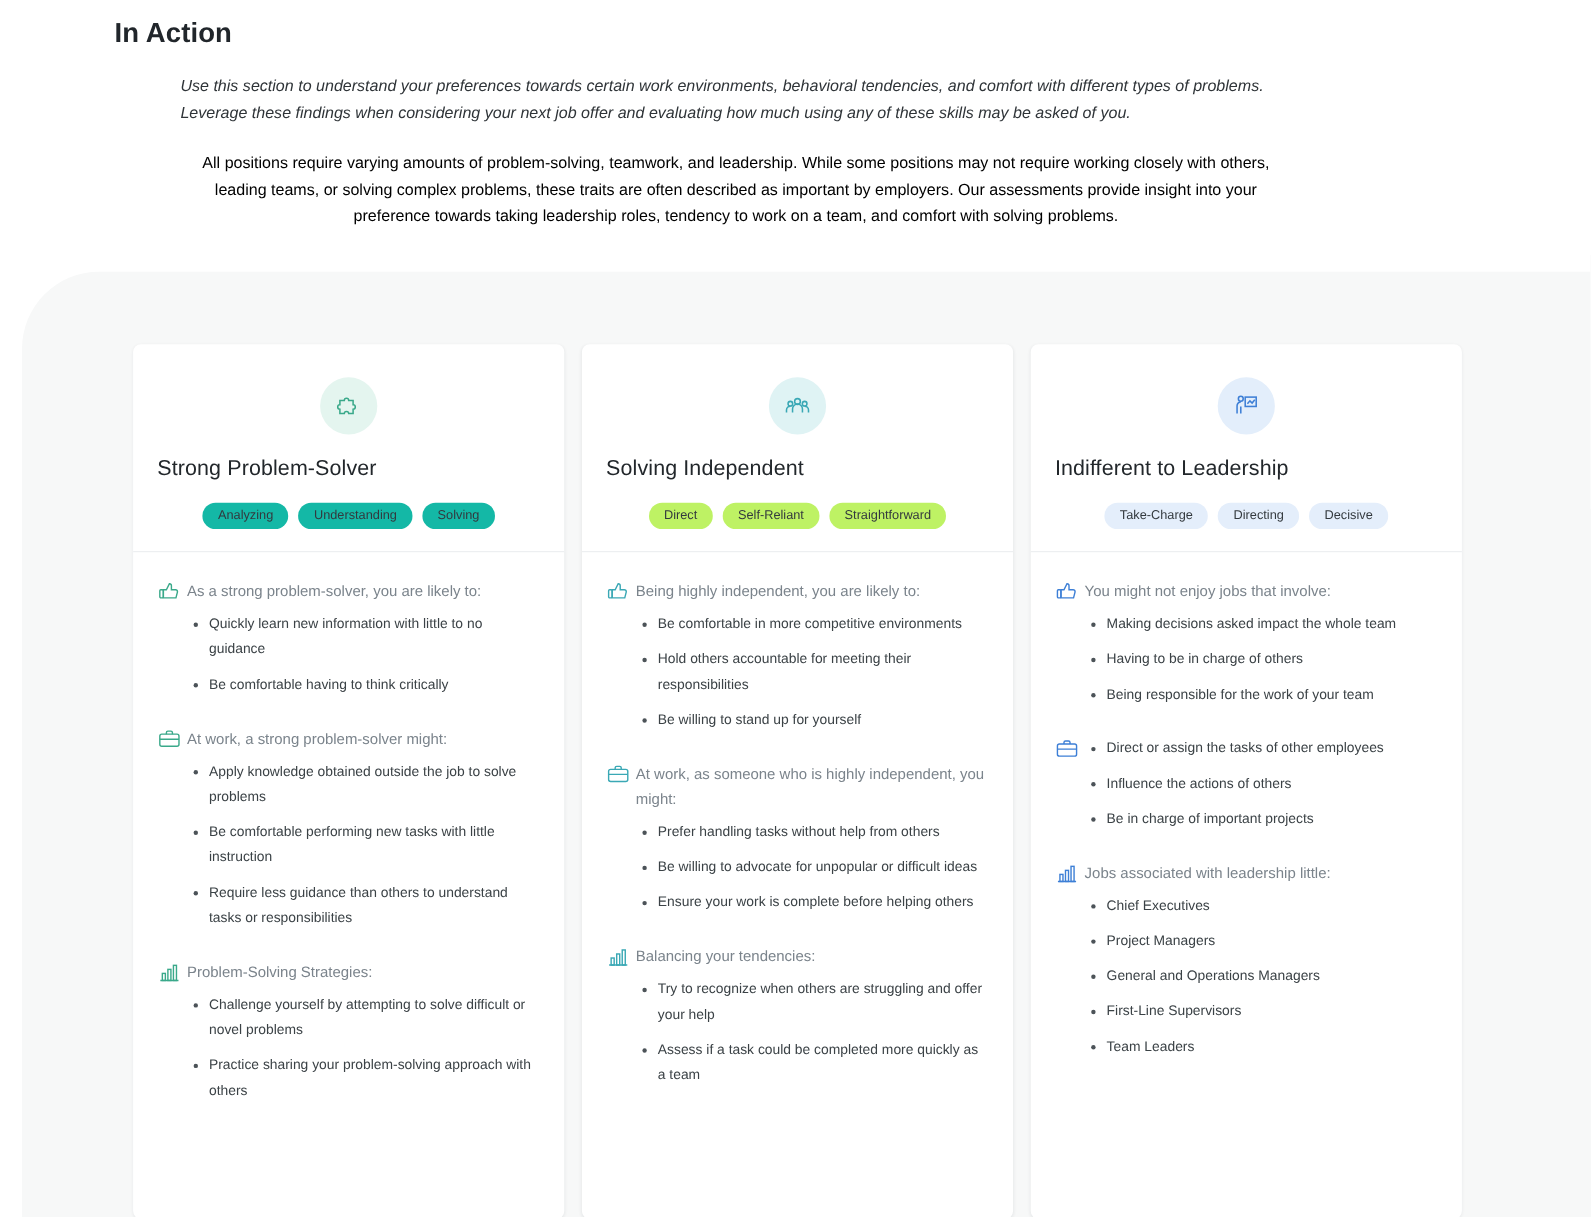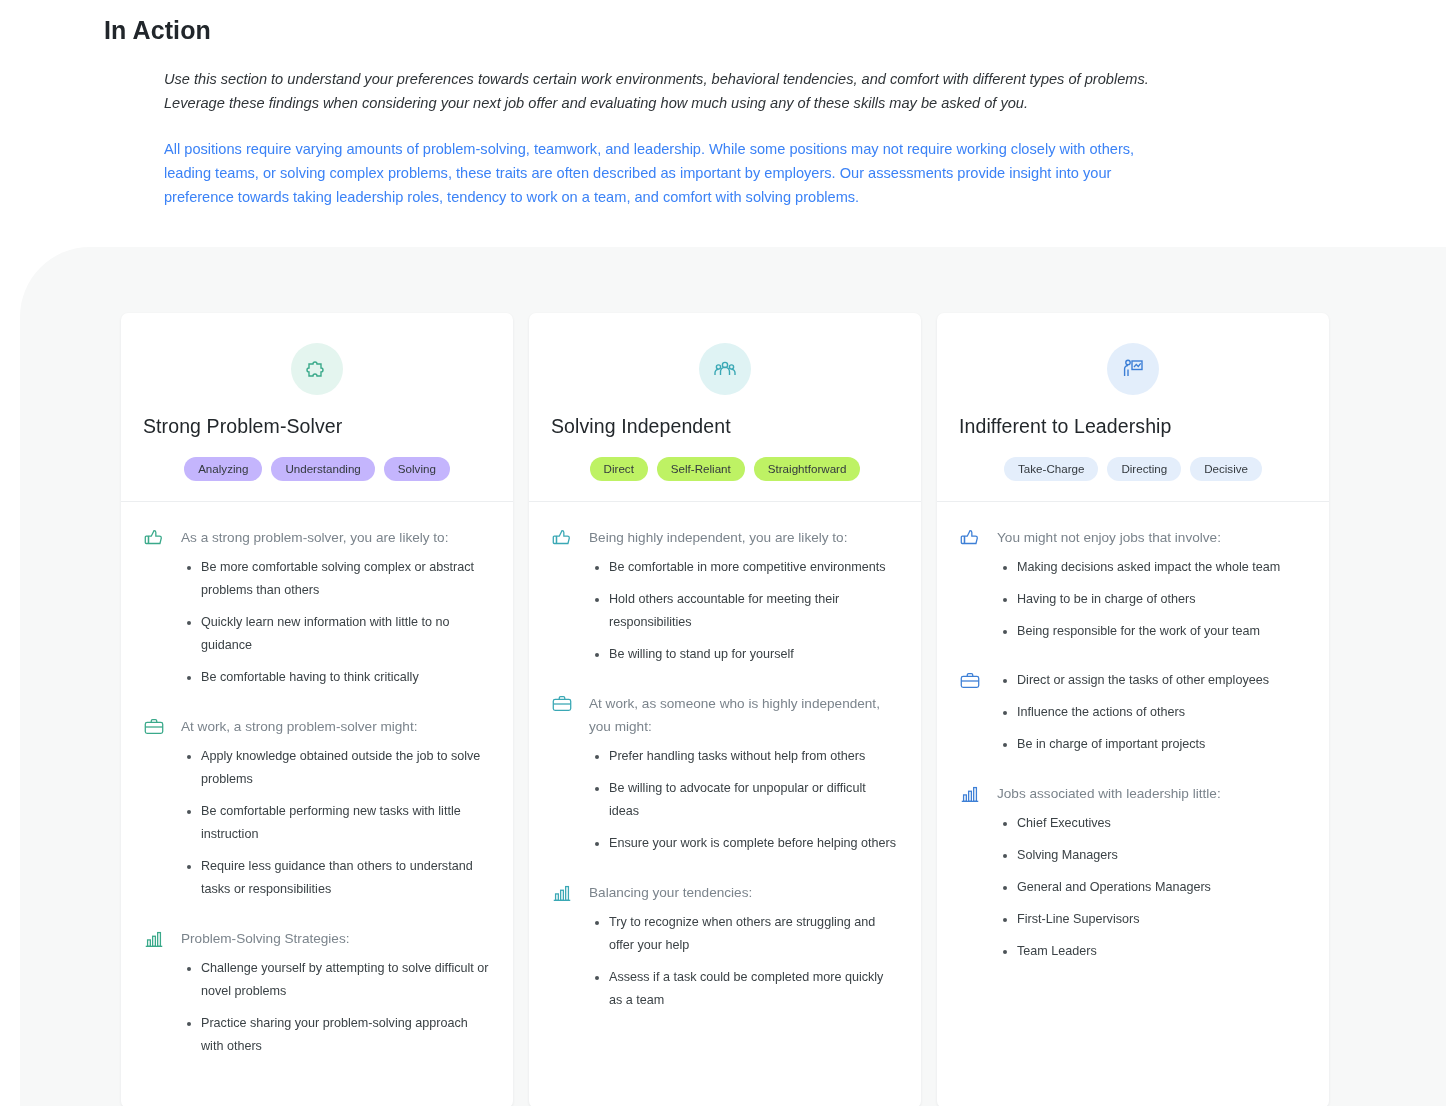--- a/index.html
+++ b/index.html
@@ -38,22 +38,23 @@
   .intro-italic {
     font-style: italic;
     font-size: 14.6px;
     line-height: 24px;
     color: #2f3438;
     margin: 0 0 22px 0;
   }
   .intro-plain {
     font-size: 14.6px;
     line-height: 24px;
-    color: #3b82f6;
+    color: #000000;
     margin: 0;
+    text-align: center;
   }
   
   .panel {
     position: relative;
     margin-top: 38px;
     margin-left: 20px;
     width: 1426px;
     background: #f7f8f8;
     border-top-left-radius: 70px;
     border-top-right-radius: 0;
@@ -106,31 +107,31 @@
     gap: 9px;
     flex-wrap: wrap;
   }
   .chip {
     font-size: 11.6px;
     padding: 5px 14px 6px 14px;
     border-radius: 13px;
     color: #33393e;
     white-space: nowrap;
   }
-  .chip-green { background: #c4b5fd; }
+  .chip-green { background: #14b8a6; }
   .chip-teal  { background: #bef264; }
   .chip-blue  { background: #e4eefb; }
 
   .card-body {
     padding: 24px 22px 28px 22px;
     flex: 1;
   }
   .block {
     display: flex;
-    gap: 12px;
+    gap: 1px;
     margin-bottom: 26px;
   }
   .block:last-child { margin-bottom: 0; }
   .block-icon {
     flex: 0 0 26px;
     width: 26px;
     padding-top: 1px;
   }
   .block-main { flex: 1; }
   .block-head {
@@ -200,21 +201,20 @@
           <div class="block">
             <div class="block-icon">
               <svg width="22" height="22" viewBox="0 0 24 24" fill="none" stroke="#3aa98a" stroke-width="1.4">
                 <path d="M6 10h3l3-6a2 2 0 0 1 2 2v4h4a2 2 0 0 1 2 2l-1.5 6H6z"></path>
                 <rect x="2.5" y="10" width="3.5" height="8" rx="1"></rect>
               </svg>
             </div>
             <div class="block-main">
               <p class="block-head">As a strong problem-solver, you are likely to:</p>
               <ul class="points">
-                <li>Be more comfortable solving complex or abstract problems than others</li>
                 <li>Quickly learn new information with little to no guidance</li>
                 <li>Be comfortable having to think critically</li>
               </ul>
             </div>
           </div>
 
           <div class="block">
             <div class="block-icon">
               <svg width="22" height="22" viewBox="0 0 24 24" fill="none" stroke="#3aa98a" stroke-width="1.4">
                 <rect x="2.5" y="7" width="19" height="12" rx="2"></rect>
@@ -390,21 +390,21 @@
                 <path d="M3 20h18"></path>
                 <rect x="5" y="13" width="3" height="7"></rect>
                 <rect x="10.5" y="9" width="3" height="11"></rect>
                 <rect x="16" y="5" width="3" height="15"></rect>
               </svg>
             </div>
             <div class="block-main">
               <p class="block-head">Jobs associated with leadership little:</p>
               <ul class="points">
                 <li>Chief Executives</li>
-                <li>Solving Managers</li>
+                <li>Project Managers</li>
                 <li>General and Operations Managers</li>
                 <li>First-Line Supervisors</li>
                 <li>Team Leaders</li>
               </ul>
             </div>
           </div>
 
         </div>
       </div>
 

